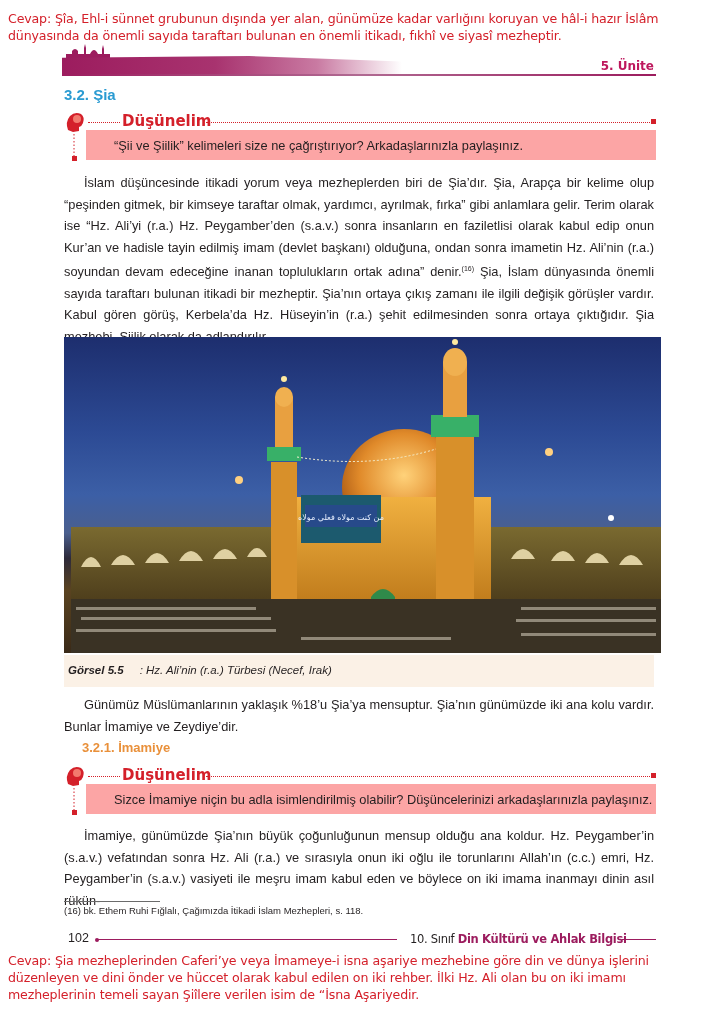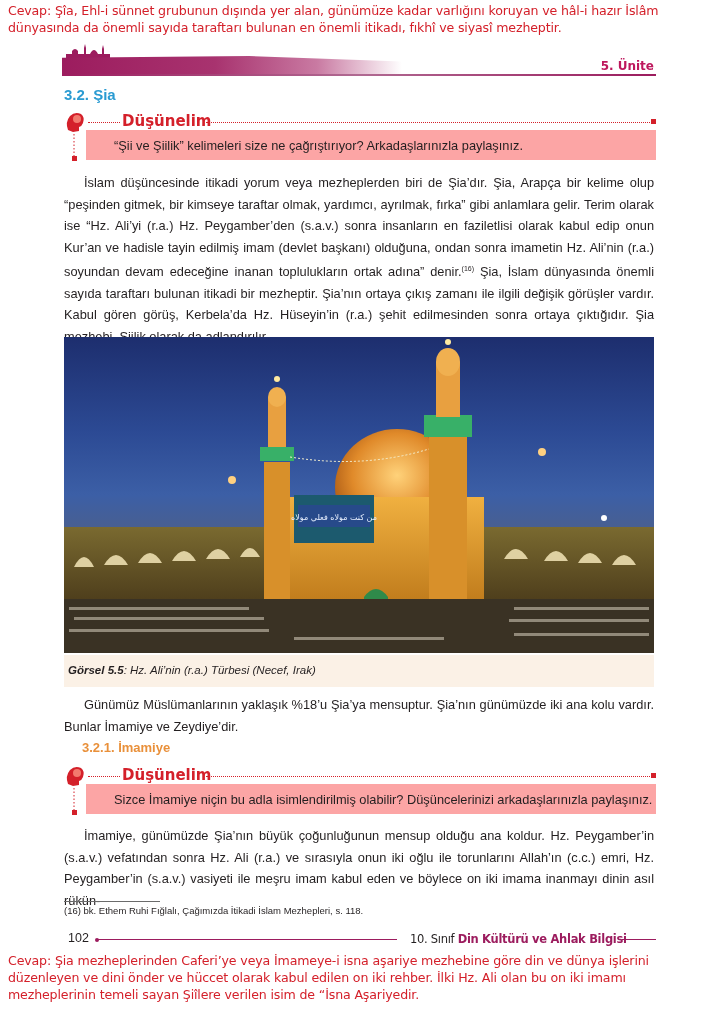--- a/index.html
+++ b/index.html
@@ -9,21 +9,21 @@
     font-family: "Liberation Sans", sans-serif;
     color: #231f20;
   }
   .answer {
     position: absolute; left: 8px; right: 8px;
     color: #d4202a;
     font-family: "DejaVu Sans", sans-serif;
     font-size: 12.6px; line-height: 17px;
     letter-spacing: -0.15px;
   }
-  #answer-top { top: 2px; }
+  #answer-top { top: 10px; }
   #answer-bottom { top: 952px; }
 
   .header {
     position: absolute; left: 62px; top: 42px; width: 594px; height: 34px;
   }
   .banner {
     position: absolute; left: 0; top: 14px; width: 340px; height: 18px;
     background: linear-gradient(90deg, #9c1c5e 0%, #a8336f 45%, #c97aa2 75%, rgba(230,200,215,0) 100%);
     clip-path: polygon(0 10%, 55% 0, 100% 30%, 100% 100%, 0 100%);
   }
@@ -86,20 +86,21 @@
     font-size: 12.8px; line-height: 21.5px; text-align: justify;
     color: #231f20;
   }
   .para p { margin: 0; text-indent: 20px; }
   .para sup { font-size: 7px; }
 
   .photo {
     position: absolute; left: 64px; top: 337px; width: 590px; height: 316px;
     overflow: hidden;
     background: linear-gradient(180deg, #1d2e6e 0%, #2c4a94 30%, #3c5fa6 50%, #4a5f8e 62%, #2d2a3a 70%, #5a4320 80%, #3a2a18 100%);
+    padding-left: 7px;
   }
   .caption {
     position: absolute; left: 64px; top: 655px; width: 590px; height: 32px;
     background: #fbf1e6;
   }
   .caption span { position: absolute; left: 4px; top: 9px; font-size: 11.5px; font-style: italic; }
   .caption b { font-weight: bold; }
 
   .footnote-rule {
     position: absolute; left: 64px; top: 901px; width: 96px; height: 1px; background: #6b6b6b;
@@ -228,21 +229,21 @@
       <rect x="450" y="296" width="135" height="3"></rect>
     </g>
 
     <circle cx="168" cy="143" r="4" fill="#ffd080"></circle>
     <circle cx="478" cy="115" r="4" fill="#ffd080"></circle>
     <circle cx="540" cy="181" r="3" fill="#ffffff"></circle>
   </svg>
 </div>
 
 <div class="caption">
-  <span><b>Görsel 5.5</b><span style="position:static;">: Hz. Ali’nin (r.a.) Türbesi (Necef, Irak)</span></span>
+  <span><b>Görsel 5.5</b><span style="position:static;padding-left:16px;">: Hz. Ali’nin (r.a.) Türbesi (Necef, Irak)</span></span>
 </div>
 
 <div class="para" style="top:694px;">
   <p>Günümüz Müslümanlarının yaklaşık %18’u Şia’ya mensuptur. Şia’nın günümüzde iki ana kolu vardır. Bunlar İmamiye ve Zeydiye’dir.</p>
 </div>
 
 <div class="subsection-title">3.2.1. İmamiye</div>
 
 <div class="think-box" style="top:764px;">
   <svg class="think-icon" viewBox="0 0 22 52">

